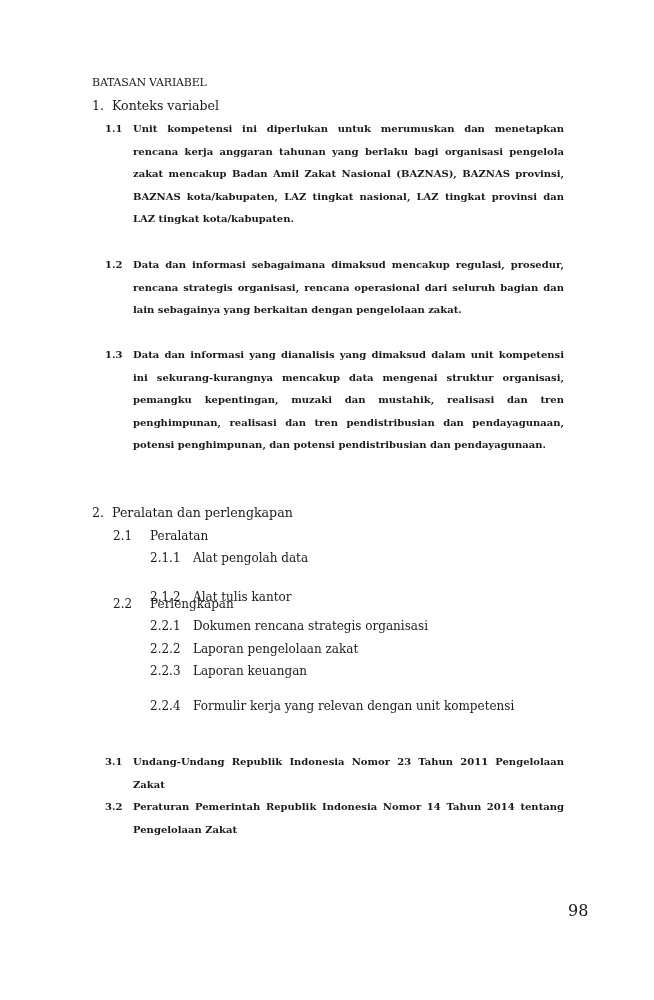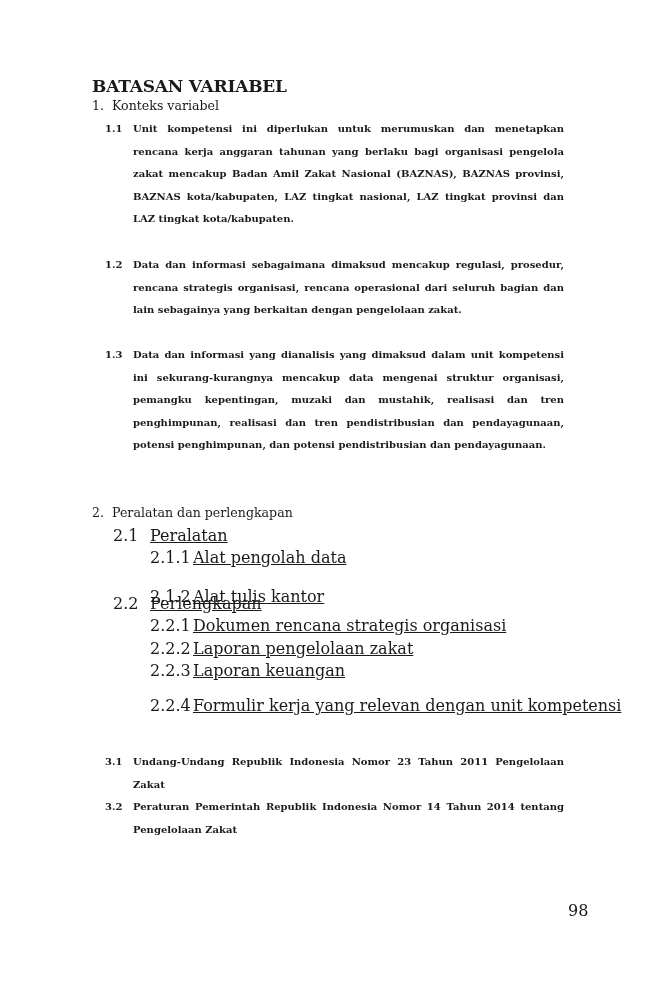--- a/index.html
+++ b/index.html
@@ -1,25 +1,25 @@
 <!DOCTYPE html>
 <html><head>
   <meta charset="utf-8">
   <style>
     html, body { margin: 0; padding: 0; background: #ffffff; }
     body { width: 654px; height: 1000px; position: relative; overflow: hidden;
       font-family: "DejaVu Serif", "Liberation Serif", serif; color: #1a1a1a; }
     .page { position: absolute; left: 0; top: 0; width: 654px; height: 1000px; }
-    .title { position: absolute; left: 92px; top: 76px; font-weight: bold; font-size: 17px; letter-spacing: -0.2px; }
+    .title { position: absolute; left: 92px; top: 76px; font-weight: normal; font-size: 11px; letter-spacing: -0.2px; }
     .l1 { position: absolute; left: 92px; font-size: 12.6px; line-height: 22.5px; }
     .l1 .num { display: inline-block; width: 20px; }
     .para { position: absolute; left: 105px; width: 459px; font-size: 10px; line-height: 22.6px; font-weight: bold; }
     .para .num { position: absolute; left: 0; top: 0; }
     .para .txt { margin-left: 28px; text-align: justify; text-align-last: left; }
-    .sub { position: absolute; font-size: 16px; line-height: 22.5px; text-decoration: underline; }
+    .sub { position: absolute; font-size: 12px; line-height: 22.5px; }
     .sub .num { display: inline-block; }
     .pageno { position: absolute; left: 568px; top: 901px; font-size: 16px; }
   </style>
 </head>
 <body>
 
 <div class="page">
   <div class="title">BATASAN VARIABEL</div>
 
   <div class="l1" style="top:95px;">

